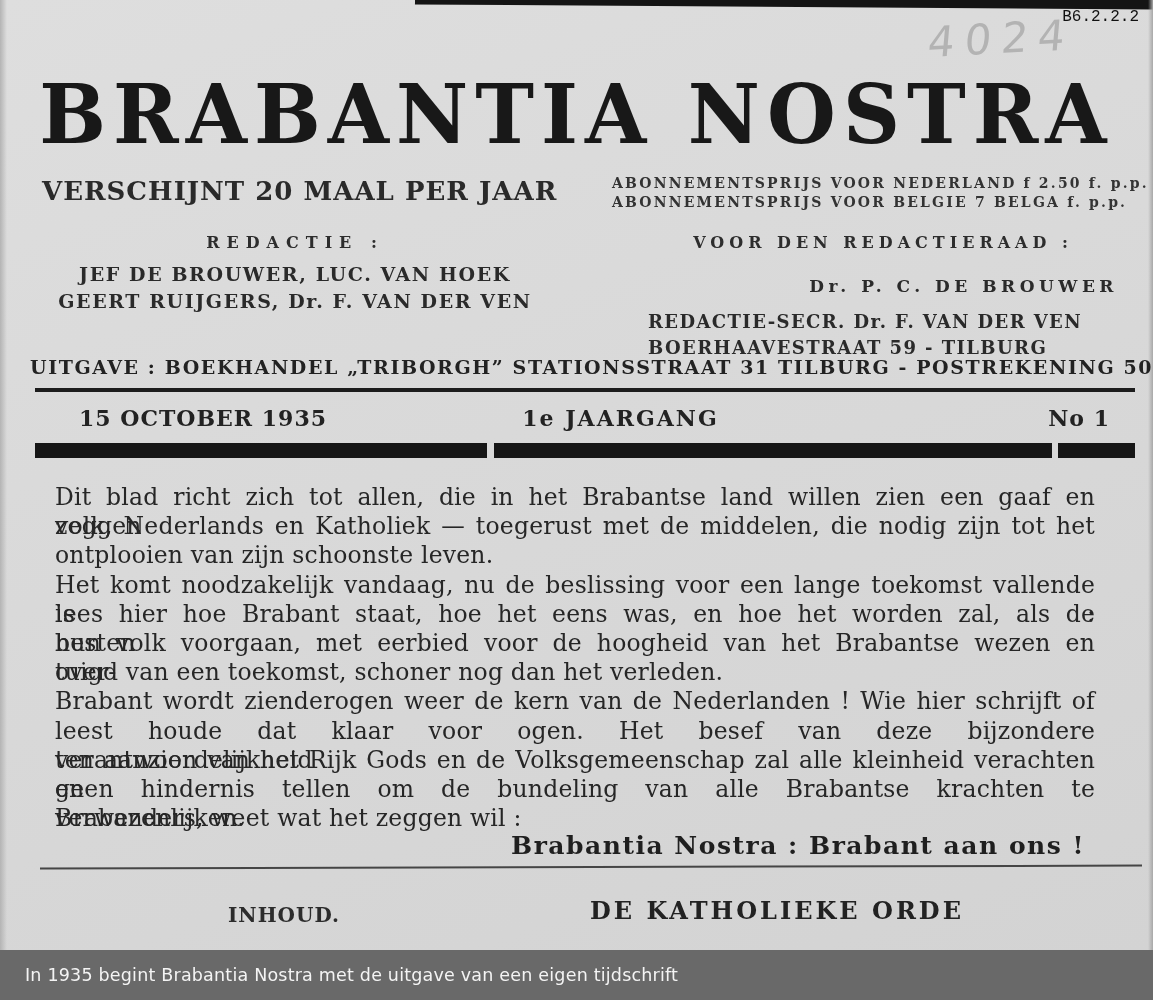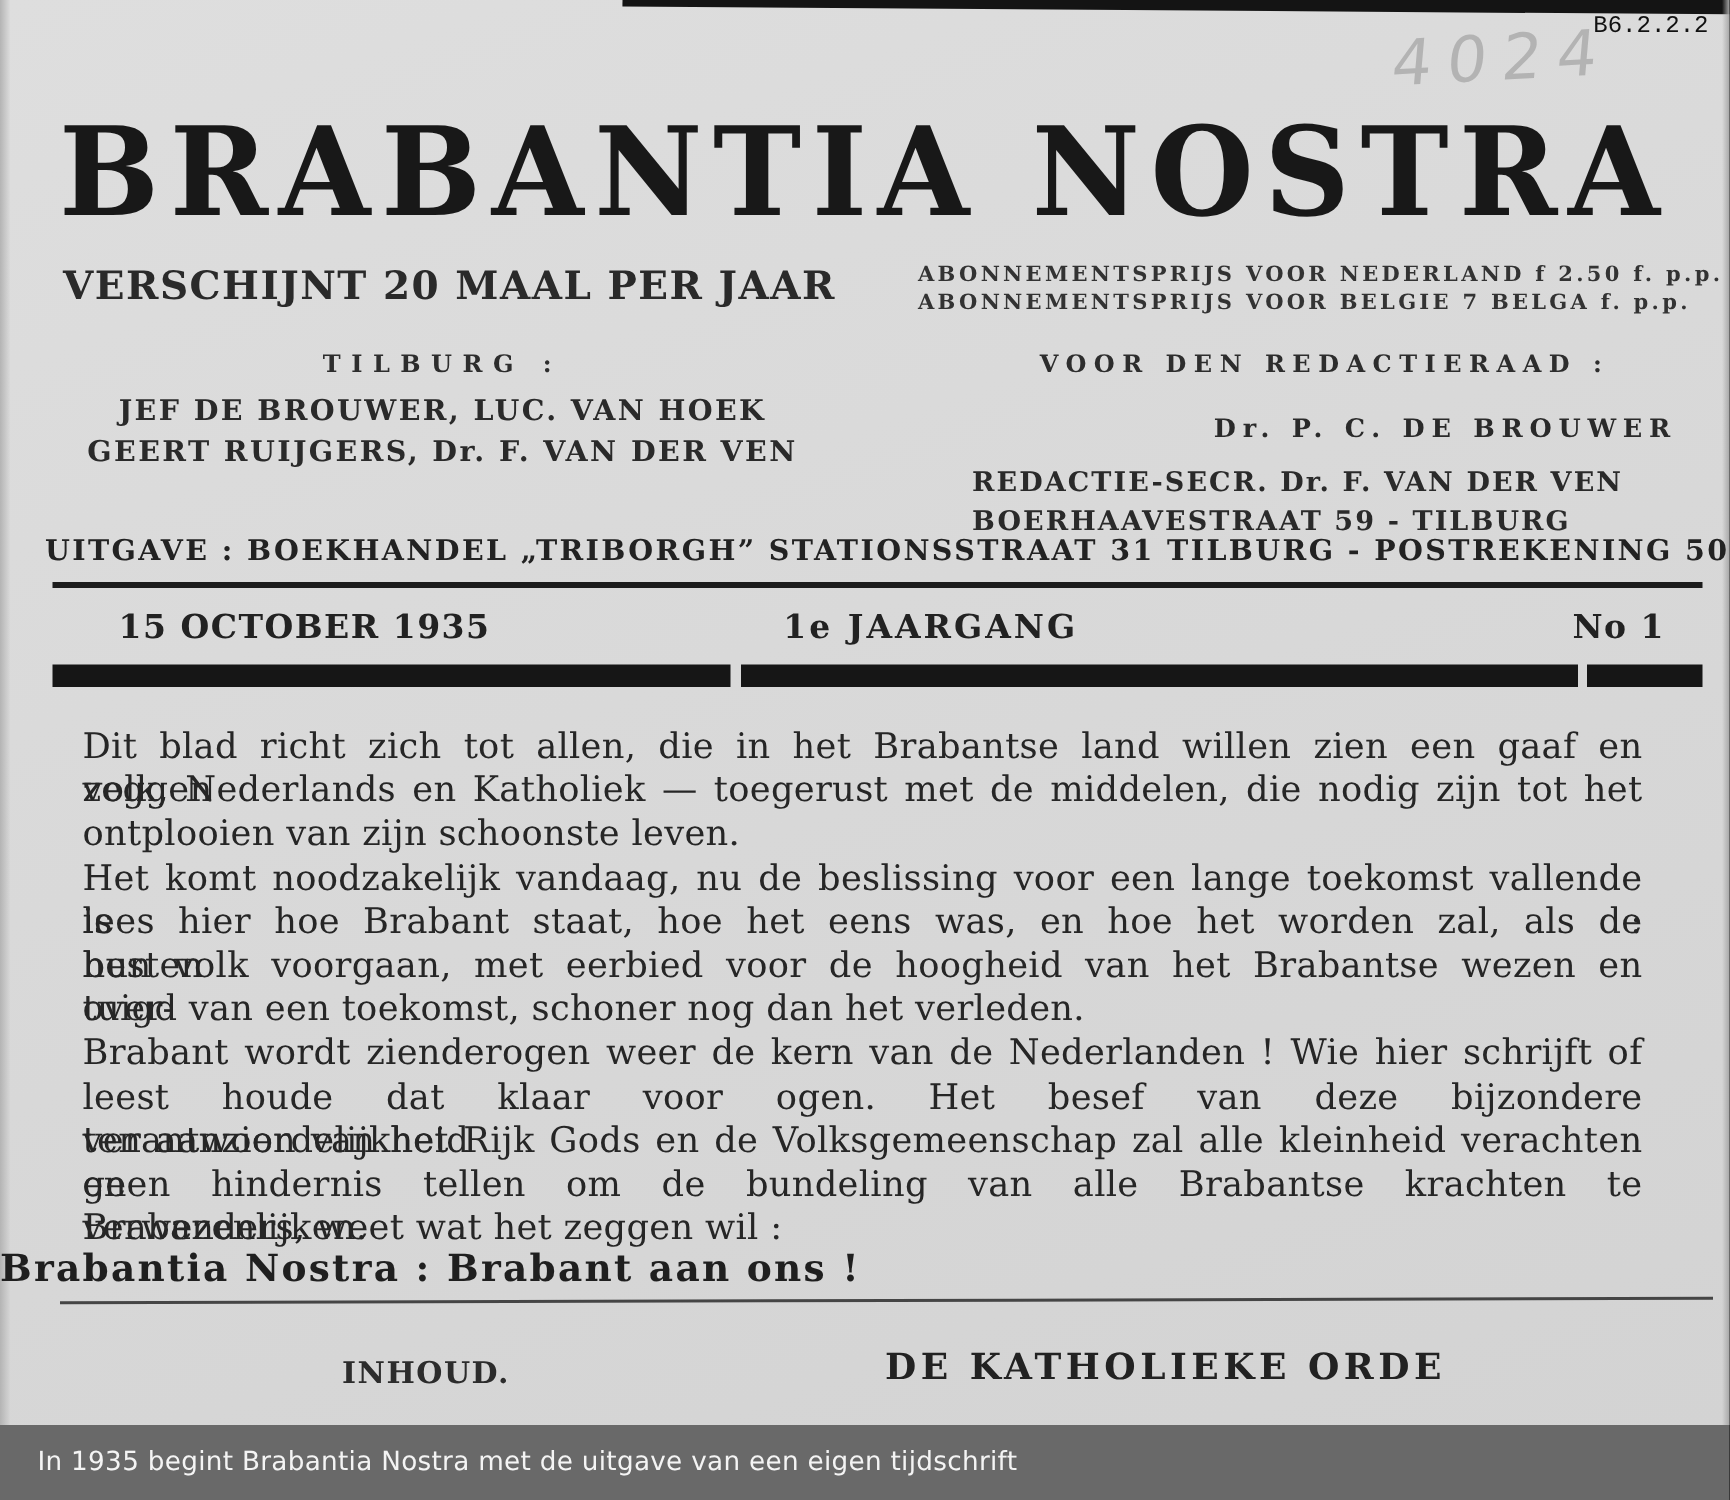--- a/index.html
+++ b/index.html
@@ -110,21 +110,21 @@
   }
   .body-line{
     height:29.2px;line-height:29.2px;white-space:nowrap;
     letter-spacing:0.2px;
   }
   .body-line.just{
     white-space:normal;text-align:justify;text-align-last:justify;
     word-spacing:2px;
   }
   .slogan{
-    position:absolute;top:831px;left:0;width:1085px;text-align:left;
+    position:absolute;top:831px;left:0;width:1085px;text-align:right;
     font-weight:bold;font-size:25px;letter-spacing:1.5px;color:#1f1f1f;
   }
   .rule-2{
     position:absolute;top:866px;left:40px;width:1102px;height:2px;
     background:#454545;transform:rotate(-0.15deg);
   }
   .inhoud{
     position:absolute;top:903px;left:228px;
     font-weight:bold;font-size:20px;letter-spacing:1px;color:#2c2c2c;
   }
@@ -157,21 +157,21 @@
   <div class="masthead-title">BRABANTIA NOSTRA</div>
 
   <div class="frequency">VERSCHIJNT 20 MAAL PER JAAR</div>
 
   <div class="subscription">
     <div>ABONNEMENTSPRIJS VOOR NEDERLAND f 2.50 f. p.p.</div>
     <div>ABONNEMENTSPRIJS VOOR BELGIE 7 BELGA f. p.p.</div>
   </div>
 
   <div class="redactie-col">
-    <div class="redactie-heading">TILBURG :</div>
+    <div class="redactie-heading">REDACTIE :</div>
     <div class="redactie-line">JEF DE BROUWER, LUC. VAN HOEK</div>
     <div class="redactie-line">GEERT RUIJGERS, Dr. F. VAN DER VEN</div>
   </div>
 
   <div class="raad-col">
     <div class="raad-heading">VOOR DEN REDACTIERAAD :</div>
     <div class="raad-name">Dr. P. C. DE BROUWER</div>
     <div class="raad-secr">REDACTIE-SECR. Dr. F. VAN DER VEN</div>
     <div class="raad-address">BOERHAAVESTRAAT 59 - TILBURG</div>
   </div>

